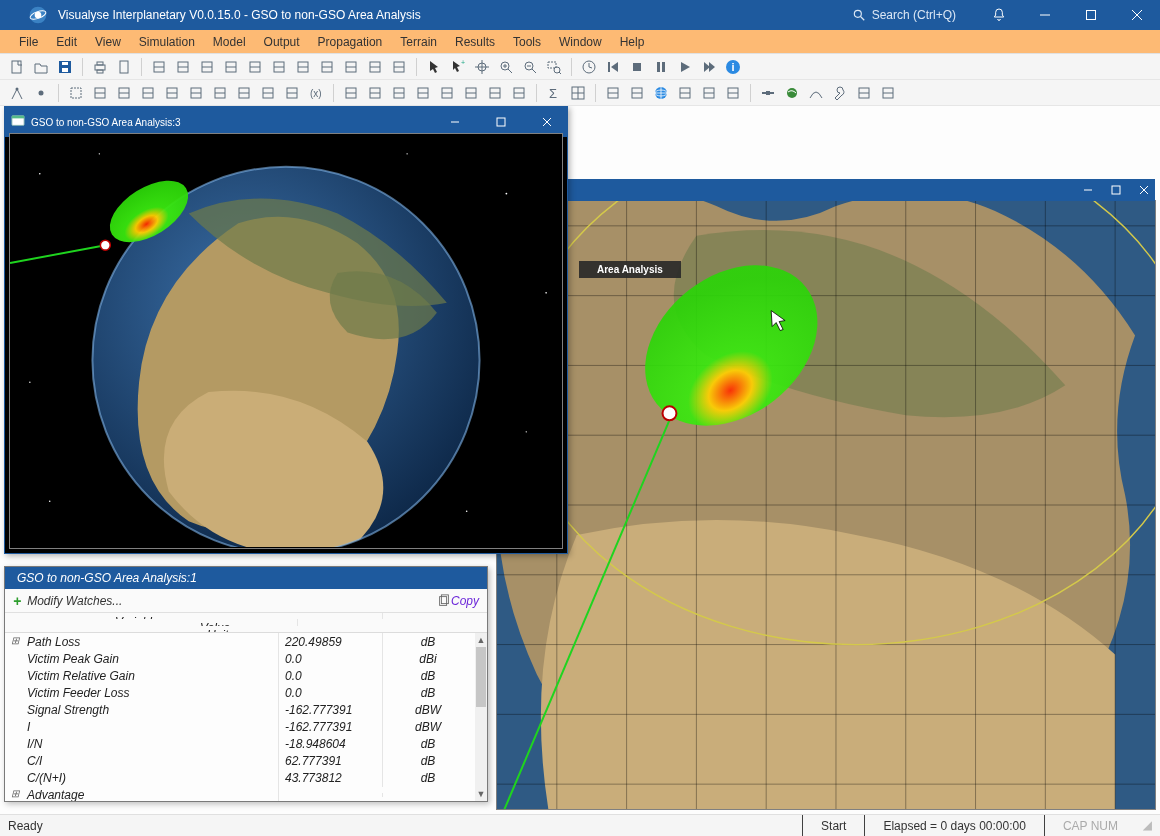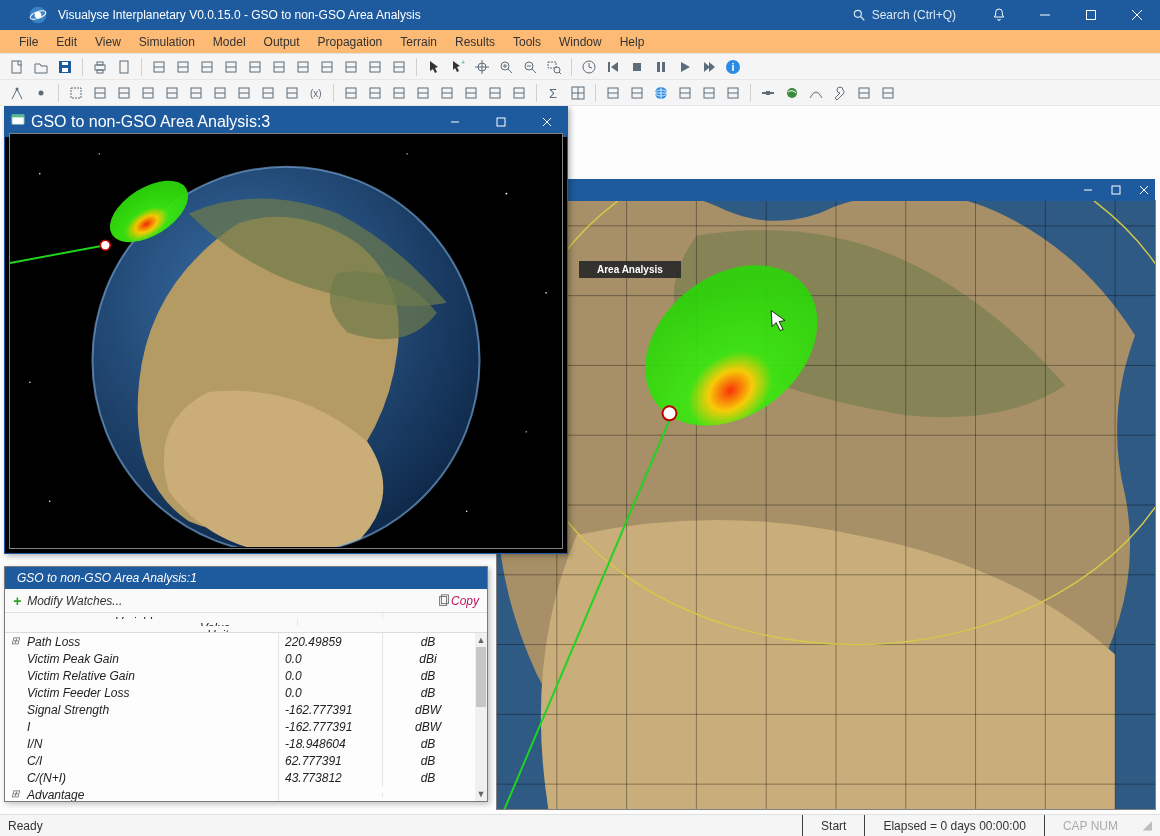--- a/index.html
+++ b/index.html
@@ -37,35 +37,35 @@
 .map-pane .pane-title { position:absolute; left:0; right:0; top:-22px; height:22px; background:#1e5a9e; color:#fff; display:flex; align-items:center; justify-content:flex-end; padding: 0 6px; gap: 18px;}
 .map-pane .pane-title svg{width:10px;height:10px;}
 .map-body { position:absolute; inset:0; overflow:hidden;}
 .map-body .grat { stroke:#000; stroke-opacity:0.35; stroke-width:1; fill:none;}
 .map-body .land { fill:#a79067; }
 .map-body .sea { fill:#2f5a84;}
 .map-overlay-label { position:absolute; left:82px; top:60px; background:rgba(40,40,40,0.9); color:#fff; font-size:10px; padding:3px 18px;font-weight:bold;}
 
 
 .child-win { position:absolute; background:#000; border:1px solid #1e5a9e; box-shadow: 2px 2px 6px rgba(0,0,0,0.3);}
-.child-title { height:30px; background:#1e5a9e; color:#fff; display:flex; align-items:center; font-size:16px; padding-left:6px; gap:6px;}
+.child-title { height:30px; background:#1e5a9e; color:#fff; display:flex; align-items:center; font-size:10px; padding-left:6px; gap:6px;}
 .child-title .t-spacer{flex:1;}
 .child-title .t-btn{ width:40px; height:22px; display:flex; align-items:center; justify-content:center;}
 .child-title .t-btn svg{width:10px;height:10px;}
 .child-title .mini-icon svg{width:14px;height:14px;}
 .globe-win { left:4px; top:0; width:564px; height:448px;}
 .globe-body { position:absolute; left:4px; top:26px; right:4px; bottom:4px; background:#000; border:1px solid #808080; overflow:hidden;}
 .globe-body svg{position:absolute; inset:0;}
 
 
 .watch-win { position:absolute; left:4px; top:460px; width:484px; height:236px; background:#fdfdfd; border:1px solid #7a7a7a; box-shadow: 2px 2px 6px rgba(0,0,0,0.25); font-style: italic;}
 .watch-title { height:22px; background:#1e5a9e; color:#fff; display:flex; align-items:center; font-size:12px; padding-left:6px; gap:6px;}
 .watch-toolbar { height:24px; background:#fafafa; border-bottom:1px solid #e0e0e0; display:flex; align-items:center; font-size:12px; color:#333; padding: 0 8px;}
 .watch-toolbar .plus{ color:#2e9e2e; font-weight:bold; margin-right:6px; font-size:14px;}
-.watch-toolbar .copy { margin-left:auto; display:flex; align-items:center; gap:0; color:#be185d;}
+.watch-toolbar .copy { margin-left:auto; display:flex; align-items:center; gap:0; color:#6d28d9;}
 .watch-toolbar .copy svg{width:14px;height:14px;}
 .watch-grid { position:absolute; left:0; top:46px; right:0; bottom:0; overflow:hidden; font-size:12px; color:#222;}
 .watch-head { display:flex; border-bottom:1px solid #dcdcdc; background:#fafafa; height:20px; align-items:center;flex-direction:column;}
 .watch-head .col, .watch-row .col { padding: 2px 6px; overflow:hidden; white-space:nowrap;}
 .col.c1{ width:274px; border-right:1px solid #e5e5e5;}
 .col.c2{ width:104px; text-align:left; border-right:1px solid #e5e5e5;}
 .col.c3{ width:90px; text-align:center;}
 .watch-rows { position:absolute; top:20px; left:0; right:12px; bottom:0; overflow:hidden;}
 .watch-row { display:flex; height:17px; align-items:center;}
 .watch-row .c1{ padding-left:22px;}

